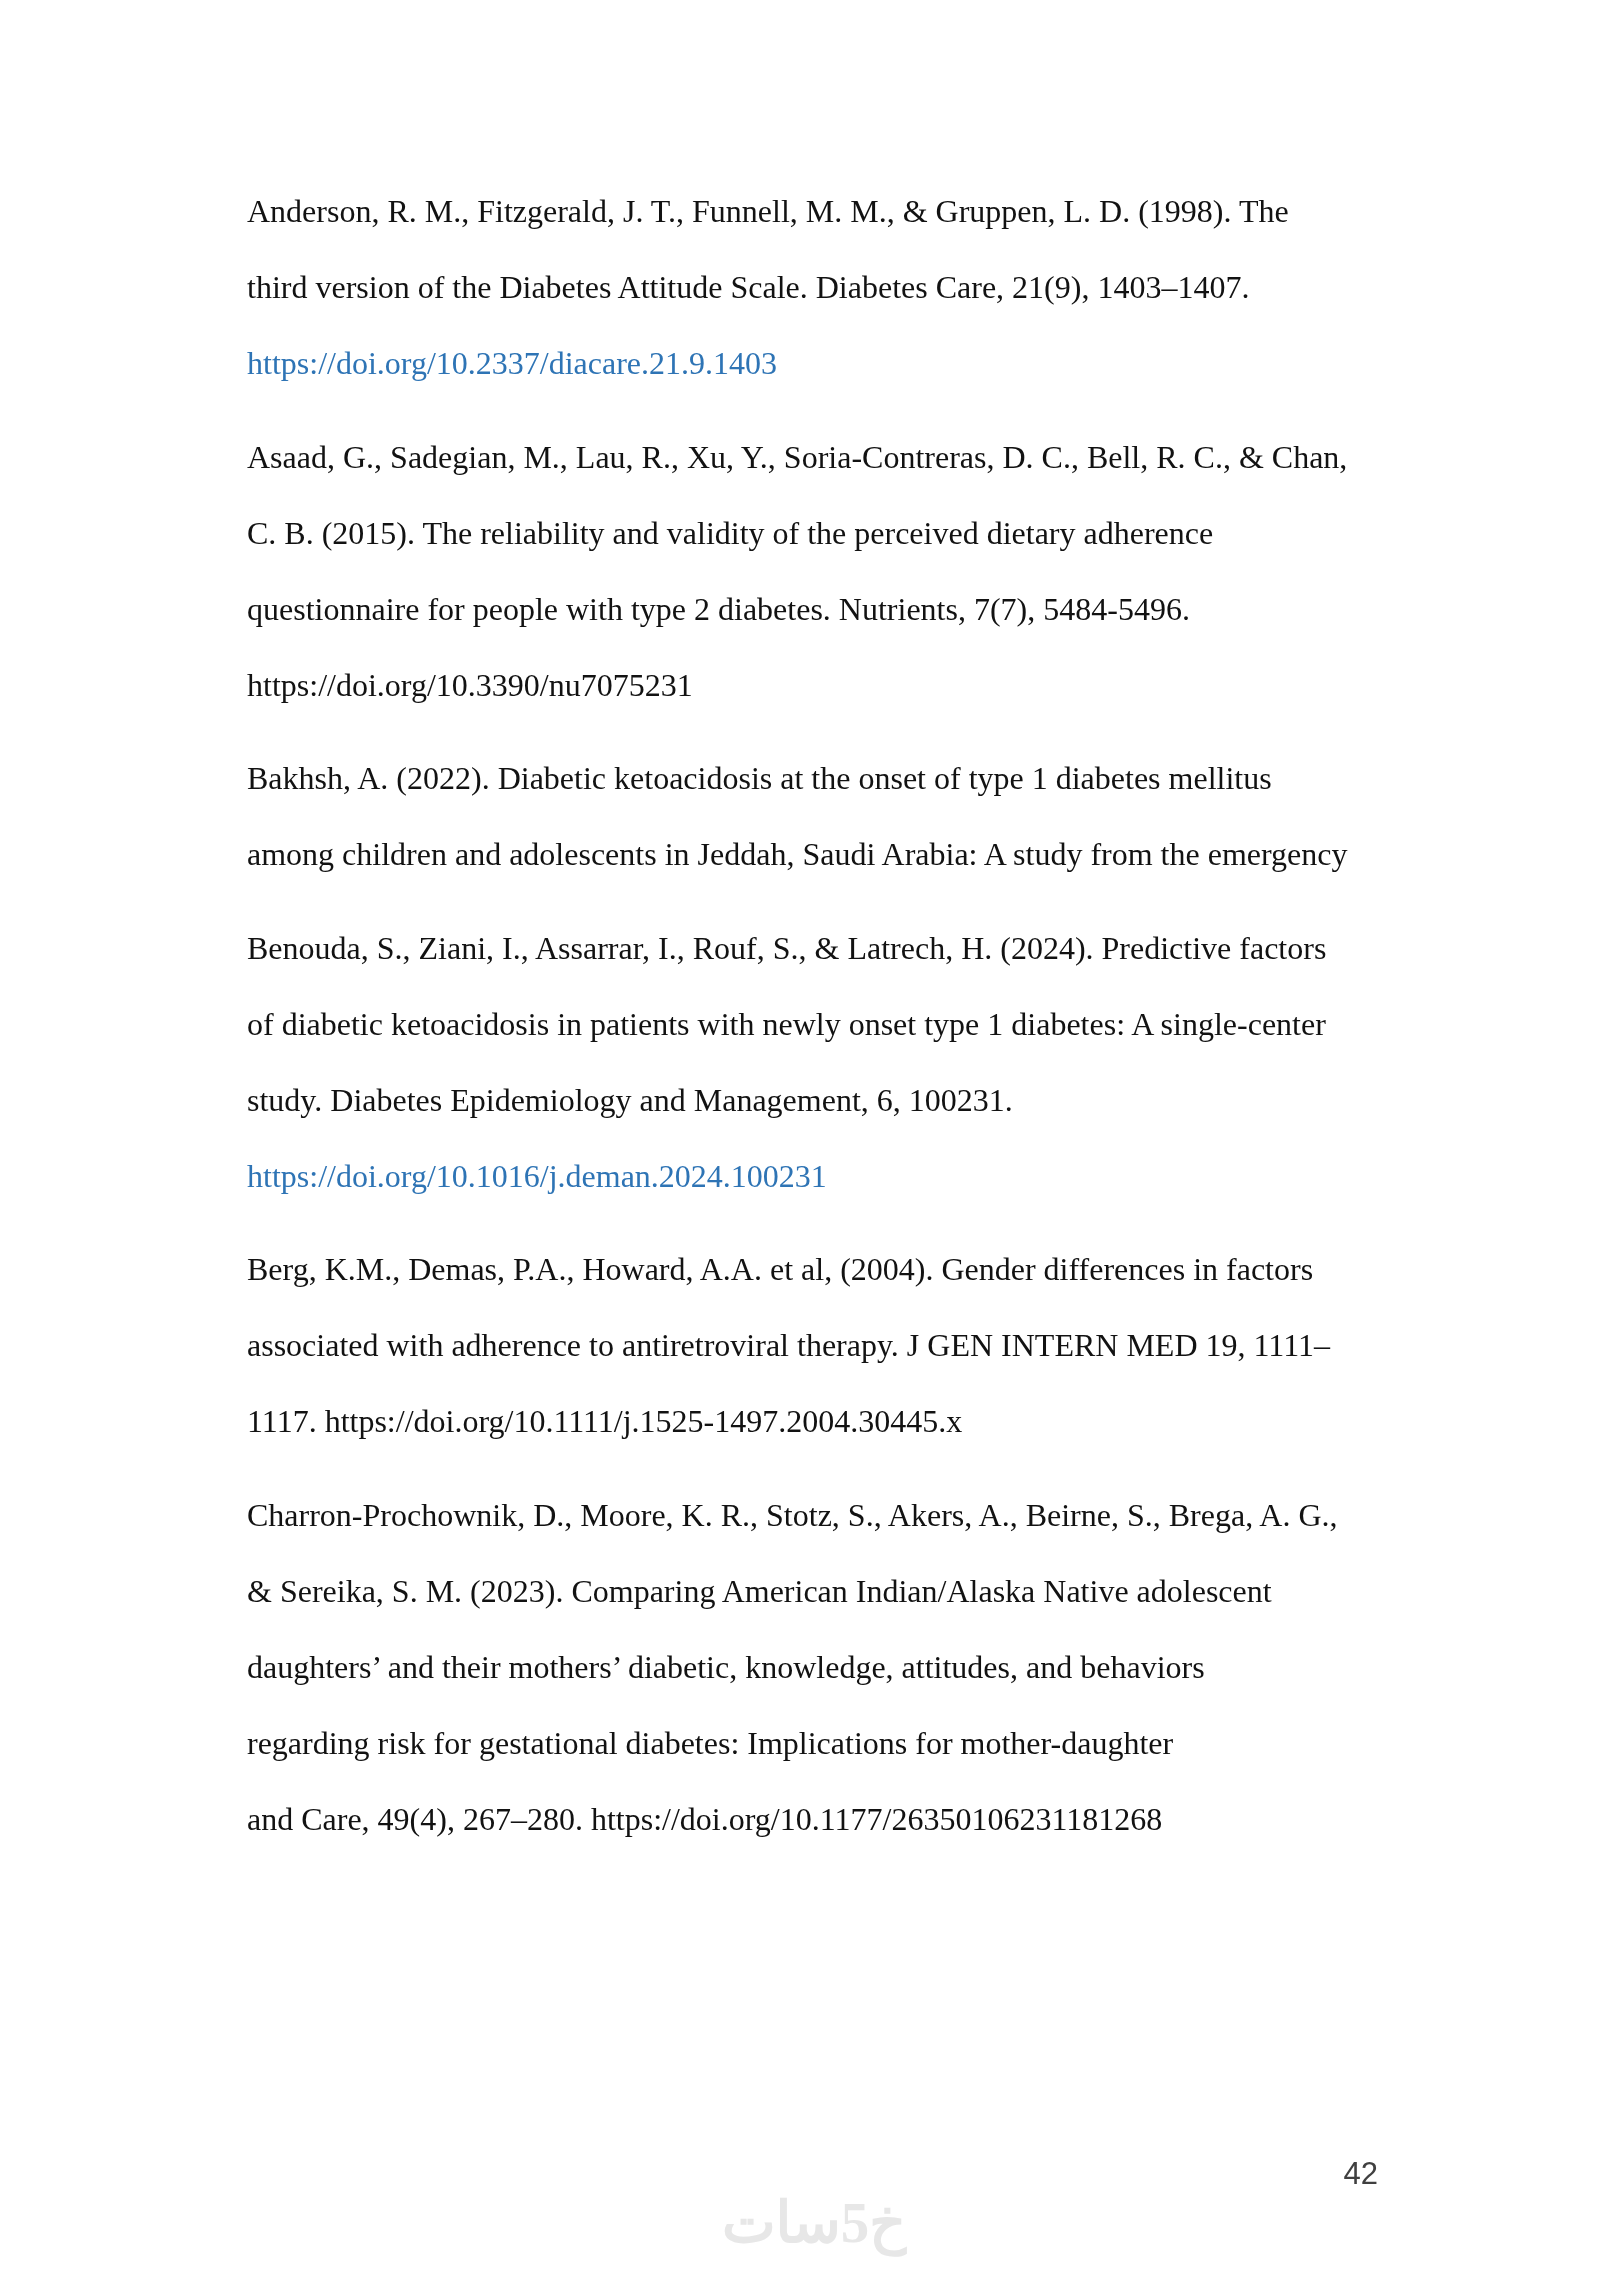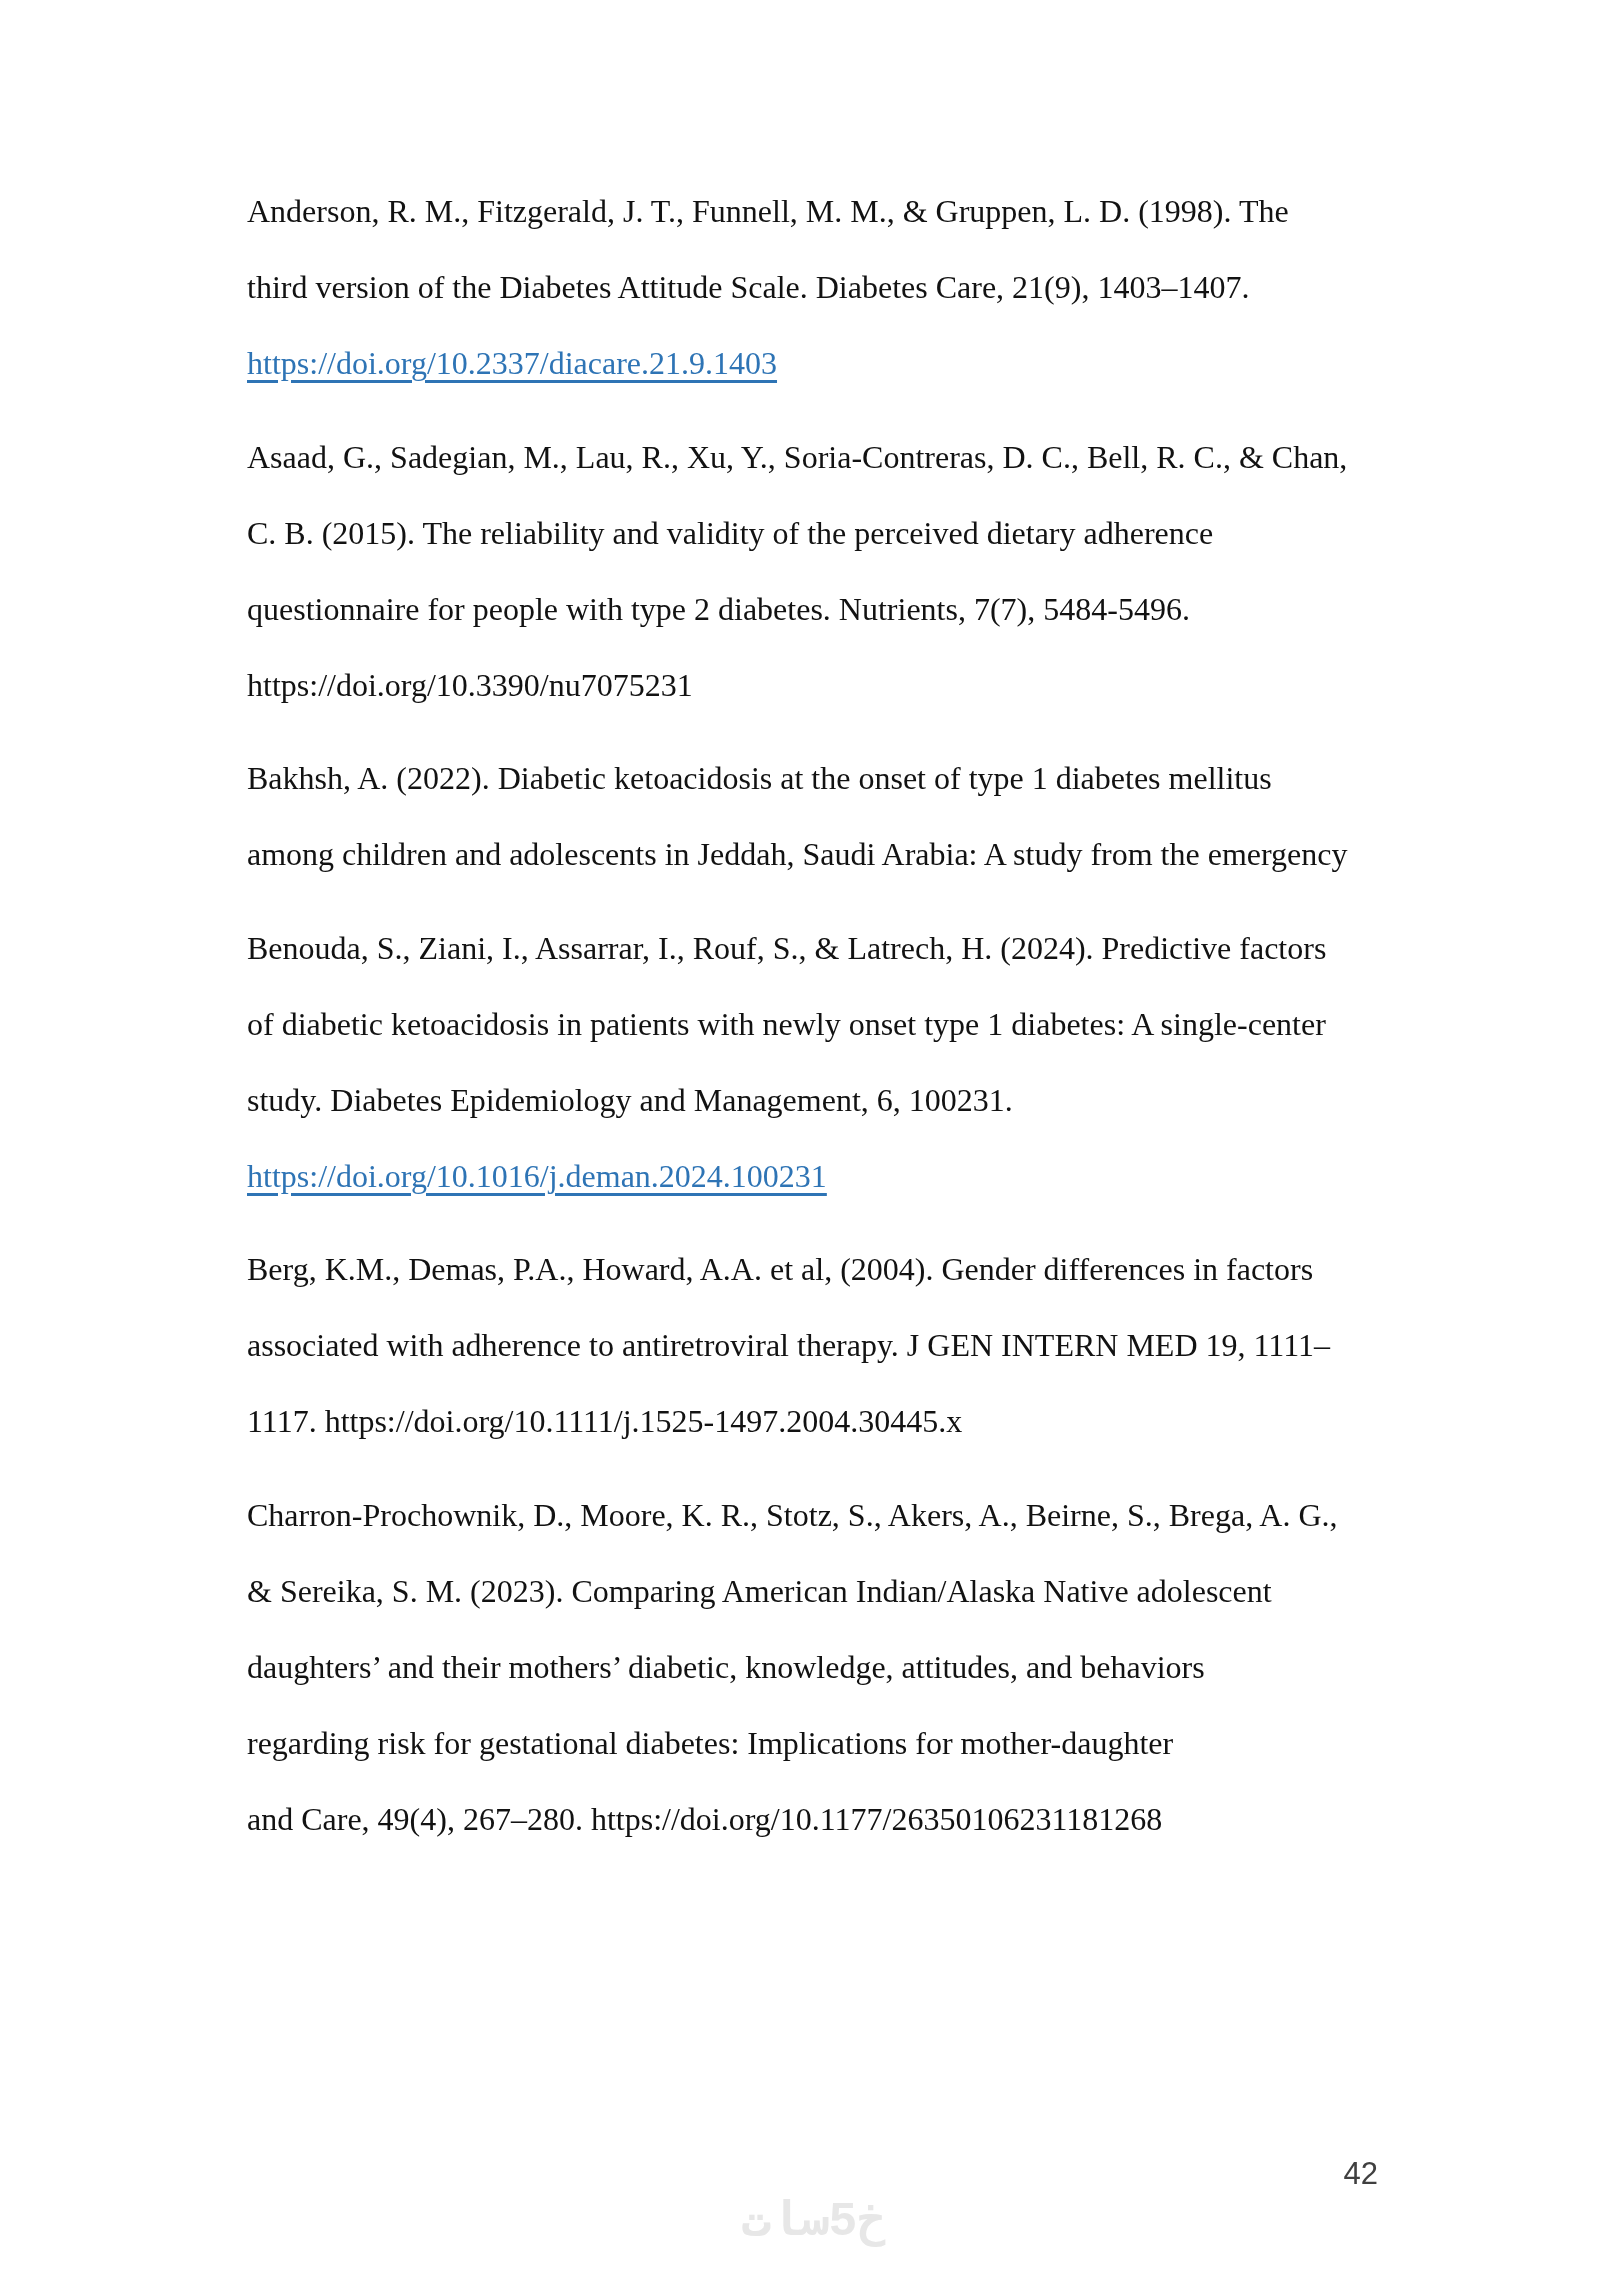--- a/index.html
+++ b/index.html
@@ -34,21 +34,20 @@
     font-size: 32px;
     line-height: 76px;
     margin-bottom: 17.6px;
   }
   .ref-line {
     white-space: nowrap;
     height: 76px;
   }
   .ref-line.link {
     color: var(--link);
-    text-decoration: underline;
     text-underline-offset: 5.9px;
     cursor: pointer;
   }
   .page-number {
     position: absolute;
     top: 2156px;
     left: 1296px;
     width: 82px;
     text-align: right;
     font-family: "Liberation Sans", "DejaVu Sans", sans-serif;
@@ -57,23 +56,23 @@
     color: #404040;
   }
   .watermark {
     position: absolute;
     top: 2188px;
     left: 0;
     width: 1588px;
     text-align: center;
     direction: rtl;
     unicode-bidi: embed;
-    font-family: Liberation Mono, monospace;
+    font-family: Liberation Serif, serif;
     font-weight: bold;
-    font-size: 48px;
+    font-size: 57px;
     line-height: 69px;
     letter-spacing: 1px;
     color: var(--watermark);
     user-select: none;
     padding-left: 40px;
   }
 </style>
 </head>
 <body>
 

